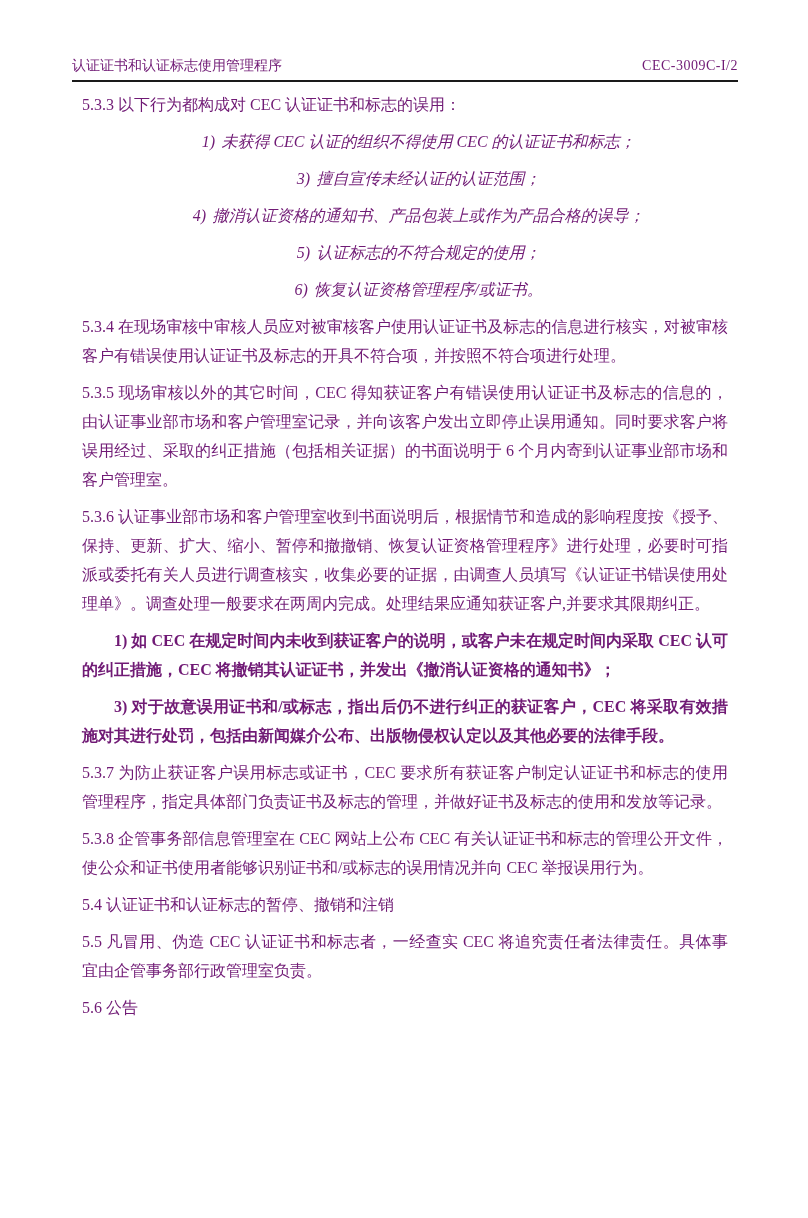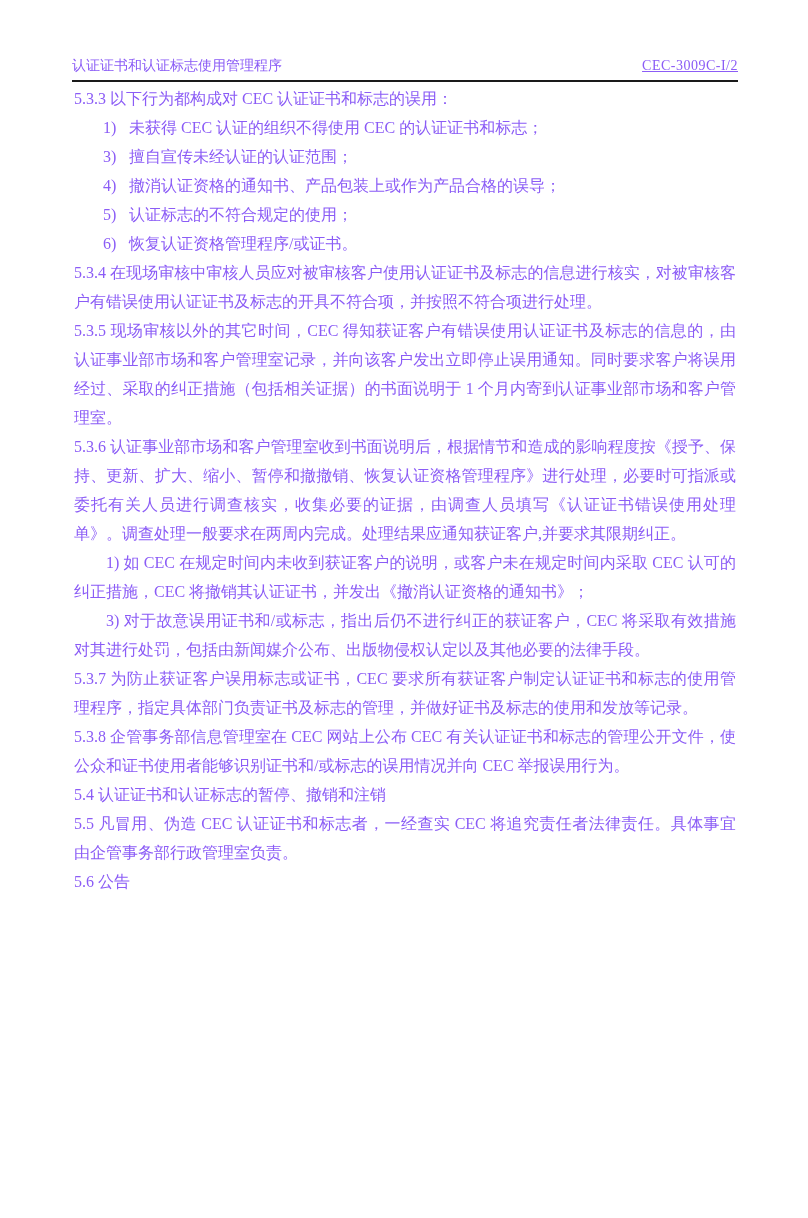--- a/index.html
+++ b/index.html
@@ -3,44 +3,44 @@
 <meta charset="utf-8">
 <style>
   html, body { margin: 0; padding: 0; background: #ffffff; }
   .page {
     position: relative;
     width: 808px;
     height: 1218px;
     background: #ffffff;
     overflow: hidden;
     font-family: "Liberation Serif", "DejaVu Serif", serif;
-    color: #8b5cf6;
+    color: #701a75;
   }
   .header {
     margin: 0 70px 0 72px;
     padding-top: 57px;
     padding-bottom: 5px;
     display: flex;
     justify-content: space-between;
     align-items: baseline;
     font-size: 14px;
     border-bottom: 2px solid #1a1a1a;
   }
-  .header .doc-num { letter-spacing: 0.5px; text-decoration: underline; }
+  .header .doc-num { letter-spacing: 0.5px; }
   .content {
     margin: 2px 72px 0 74px;
     font-size: 16px;
     line-height: 29px;
     text-align: justify;
     text-justify: inter-ideograph;
   }
-  .content p { margin: 0; padding: 0; }
-  p.mlist { margin-left: 29px; text-align: left; }
+  .content p { margin: 8px; padding: 0; }
+  p.mlist { margin-left: 29px; text-align: center; font-style: italic; }
   p.mlist .marker { display: inline-block; width: 26px; }
-  p.sub { text-indent: 2em; }
+  p.sub { text-indent: 2em; font-weight: bold; }
 </style>
 </head>
 <body>
 
 <div class="page">
 
   <div class="header">
     <span class="doc-title">认证证书和认证标志使用管理程序</span>
     <span class="doc-num">CEC-3009C-I/2</span>
   </div>
@@ -49,21 +49,21 @@
 
     <p class="para">5.3.3 以下行为都构成对 CEC 认证证书和标志的误用：</p>
 
     <p class="mlist"><span class="marker">1)</span><span>未获得 CEC 认证的组织不得使用 CEC 的认证证书和标志；</span></p>
     <p class="mlist"><span class="marker">3)</span><span>擅自宣传未经认证的认证范围；</span></p>
     <p class="mlist"><span class="marker">4)</span><span>撤消认证资格的通知书、产品包装上或作为产品合格的误导；</span></p>
     <p class="mlist"><span class="marker">5)</span><span>认证标志的不符合规定的使用；</span></p>
     <p class="mlist"><span class="marker">6)</span><span>恢复认证资格管理程序/或证书。</span></p>
 
     <p class="para">5.3.4 在现场审核中审核人员应对被审核客户使用认证证书及标志的信息进行核实，对被审核客户有错误使用认证证书及标志的开具不符合项，并按照不符合项进行处理。</p>
-    <p class="para">5.3.5 现场审核以外的其它时间，CEC 得知获证客户有错误使用认证证书及标志的信息的，由认证事业部市场和客户管理室记录，并向该客户发出立即停止误用通知。同时要求客户将误用经过、采取的纠正措施（包括相关证据）的书面说明于 1 个月内寄到认证事业部市场和客户管理室。</p>
+    <p class="para">5.3.5 现场审核以外的其它时间，CEC 得知获证客户有错误使用认证证书及标志的信息的，由认证事业部市场和客户管理室记录，并向该客户发出立即停止误用通知。同时要求客户将误用经过、采取的纠正措施（包括相关证据）的书面说明于 6 个月内寄到认证事业部市场和客户管理室。</p>
     <p class="para">5.3.6 认证事业部市场和客户管理室收到书面说明后，根据情节和造成的影响程度按《授予、保持、更新、扩大、缩小、暂停和撤撤销、恢复认证资格管理程序》进行处理，必要时可指派或委托有关人员进行调查核实，收集必要的证据，由调查人员填写《认证证书错误使用处理单》。调查处理一般要求在两周内完成。处理结果应通知获证客户,并要求其限期纠正。</p>
 
     <p class="para sub">1) 如 CEC 在规定时间内未收到获证客户的说明，或客户未在规定时间内采取 CEC 认可的纠正措施，CEC 将撤销其认证证书，并发出《撤消认证资格的通知书》；</p>
     <p class="para sub">3) 对于故意误用证书和/或标志，指出后仍不进行纠正的获证客户，CEC 将采取有效措施对其进行处罚，包括由新闻媒介公布、出版物侵权认定以及其他必要的法律手段。</p>
 
     <p class="para">5.3.7 为防止获证客户误用标志或证书，CEC 要求所有获证客户制定认证证书和标志的使用管理程序，指定具体部门负责证书及标志的管理，并做好证书及标志的使用和发放等记录。</p>
     <p class="para">5.3.8 企管事务部信息管理室在 CEC 网站上公布 CEC 有关认证证书和标志的管理公开文件，使公众和证书使用者能够识别证书和/或标志的误用情况并向 CEC 举报误用行为。</p>
     <p class="para">5.4 认证证书和认证标志的暂停、撤销和注销</p>
     <p class="para">5.5 凡冒用、伪造 CEC 认证证书和标志者，一经查实 CEC 将追究责任者法律责任。具体事宜由企管事务部行政管理室负责。</p>
     <p class="para">5.6 公告</p>

